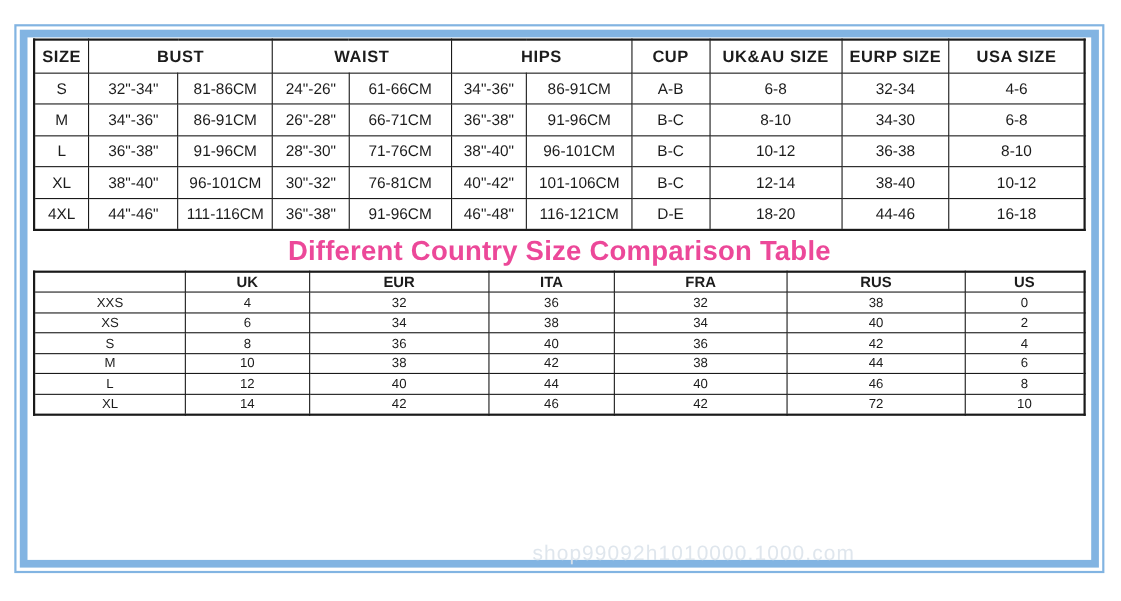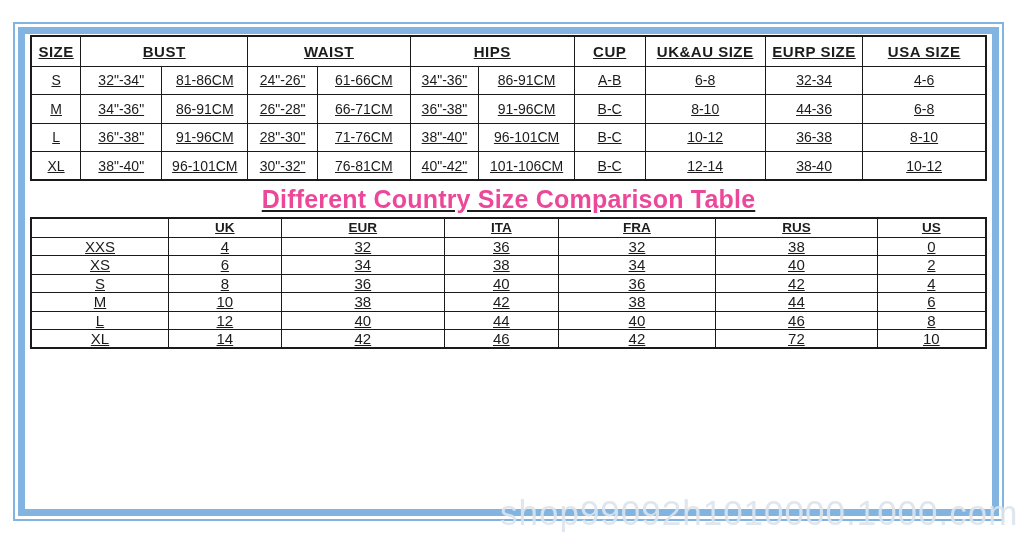--- a/index.html
+++ b/index.html
@@ -10,21 +10,20 @@
     color:#1c1c1c;
     position:relative;
     overflow:hidden;
   }
   .frame-outer {
     position:absolute; left:13px; top:22px;
     width:991px; height:499px;
     border:2px solid #82b4e2;
     padding:3px;
     background:#ffffff;
-    text-decoration:underline;
   }
   .frame-inner {
     width:100%; height:100%;
     border:7px solid #82b4e2;
     background:#ffffff;
     padding:1px 5px 0 5px;
   }
   table {
     width:100%;
     border-collapse:collapse;
@@ -64,26 +63,26 @@
     white-space:nowrap;
     overflow:hidden;
   }
   .country-table th {
     height:19px;
     font-size:13.5px;
     font-weight:bold;
   }
   .country-table td {
     height:18.5px;
-    font-size:15px;
+    font-size:12px;
   }
   .watermark {
     position:absolute;
-    left:500px; top:493px;
-    font-size:35px;
+    left:484px; top:493px;
+    font-size:19px;
     letter-spacing:1px;
     color:rgba(219,227,235,0.9);
     z-index:10;
     pointer-events:none;
     white-space:nowrap;
   }
 </style>
 </head>
 <body>
 
@@ -133,21 +132,21 @@
           <tr>
             <td>M</td>
             <td>34"-36"</td>
             <td>86-91CM</td>
             <td>26"-28"</td>
             <td>66-71CM</td>
             <td>36"-38"</td>
             <td>91-96CM</td>
             <td>B-C</td>
             <td>8-10</td>
-            <td>44-36</td>
+            <td>34-30</td>
             <td>6-8</td>
           </tr>
           <tr>
             <td>L</td>
             <td>36"-38"</td>
             <td>91-96CM</td>
             <td>28"-30"</td>
             <td>71-76CM</td>
             <td>38"-40"</td>
             <td>96-101CM</td>
@@ -161,20 +160,33 @@
             <td>38"-40"</td>
             <td>96-101CM</td>
             <td>30"-32"</td>
             <td>76-81CM</td>
             <td>40"-42"</td>
             <td>101-106CM</td>
             <td>B-C</td>
             <td>12-14</td>
             <td>38-40</td>
             <td>10-12</td>
+          </tr>
+          <tr>
+            <td>4XL</td>
+            <td>44"-46"</td>
+            <td>111-116CM</td>
+            <td>36"-38"</td>
+            <td>91-96CM</td>
+            <td>46"-48"</td>
+            <td>116-121CM</td>
+            <td>D-E</td>
+            <td>18-20</td>
+            <td>44-46</td>
+            <td>16-18</td>
           </tr>
         </tbody>
     </table>
 
     <div class="title">Different Country Size Comparison Table</div>
 
     <table class="country-table">
       <colgroup>
         <col style="width:14.4%">
           <col style="width:11.8%">

